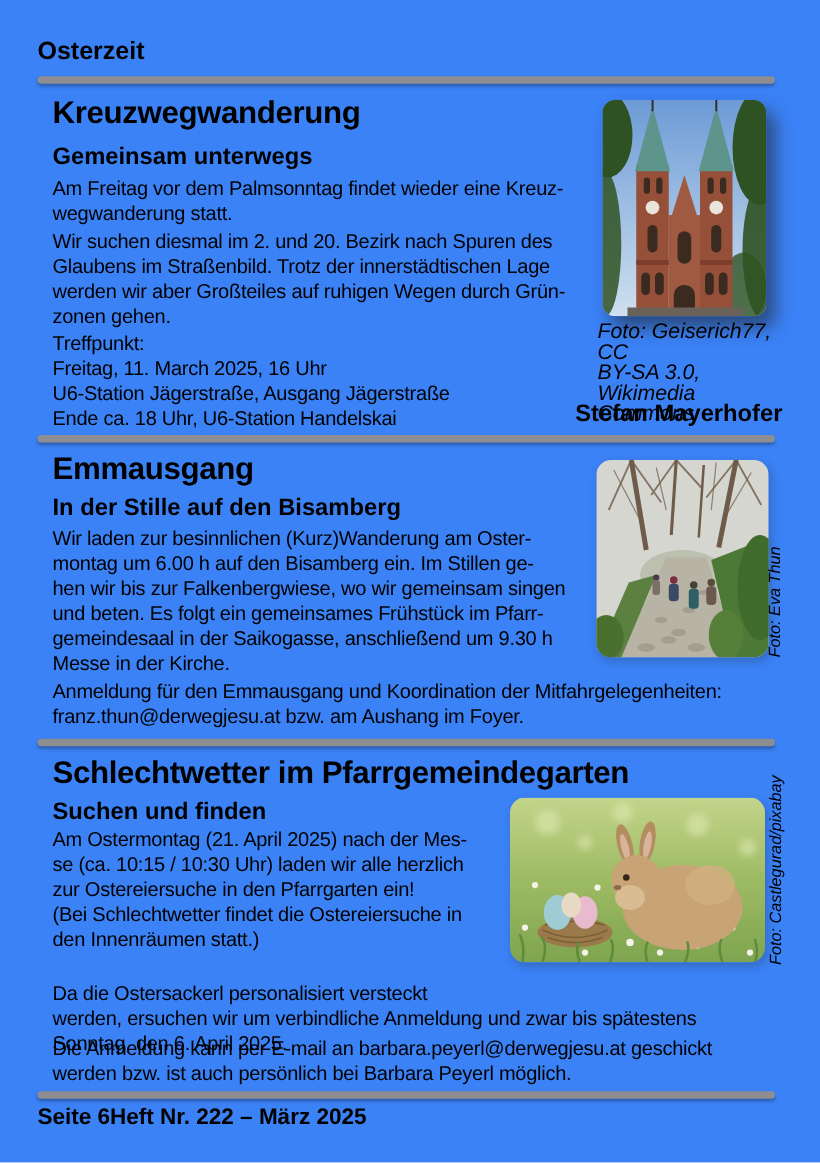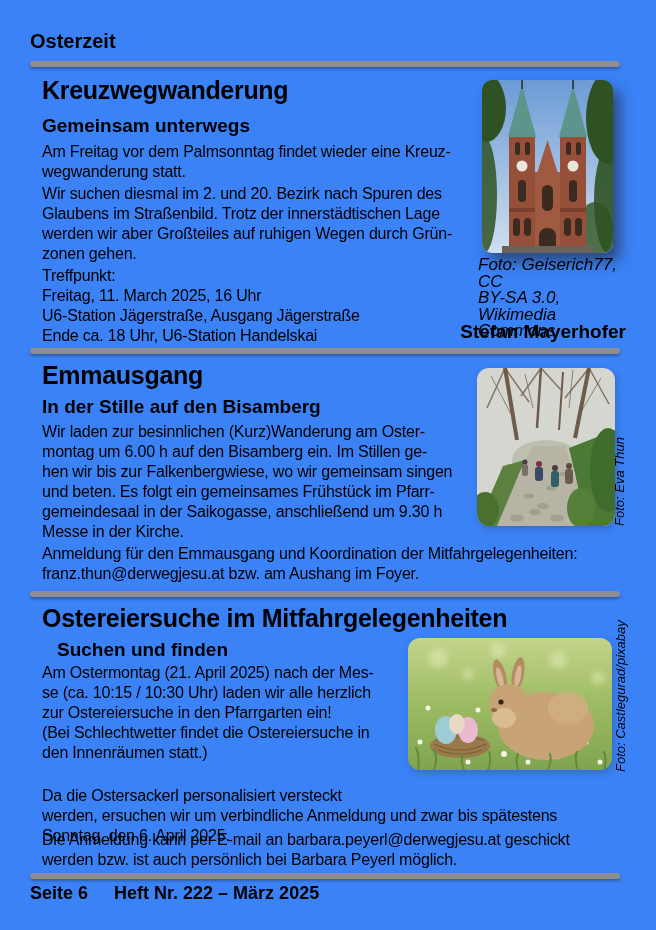--- a/index.html
+++ b/index.html
@@ -33,21 +33,21 @@
   .credit{
     font-style:italic;font-size:17px;line-height:16.5px;white-space:pre-line;
   }
   .vcredit{
     position:absolute;width:17px;
     writing-mode:vertical-rl;transform:rotate(180deg);
     font-style:italic;font-size:13px;text-align:left;
     white-space:nowrap;
   }
   .author{font-size:19px;font-weight:bold;text-align:right;}
-  .footer-text{font-size:18px;font-weight:bold;display:flex;gap:26px;}
+  .footer-text{font-size:18px;font-weight:bold;display:flex;}
 </style>
 </head>
 <body>
 
 <div class="page">
 
   <div class="abs section-header" style="left:30px;top:30px;">Osterzeit</div>
   <div class="divider" style="top:61px;"></div>
 
   <div class="abs article-title" style="left:42px;top:76px;">Kreuzwegwanderung</div>
@@ -164,22 +164,22 @@
       </g>
     </svg>
   </div>
   <div class="vcredit" style="left:612px;top:368px;height:158px;">Foto: Eva Thun</div>
 
   <div class="abs body-text" style="left:42px;top:544px;width:590px;">Anmeldung für den Emmausgang und Koordination der Mitfahrgelegenheiten:
 franz.thun@derwegjesu.at bzw. am Aushang im Foyer.</div>
 
   <div class="divider" style="top:591px;"></div>
 
-  <div class="abs article-title" style="left:42px;top:604px;">Ostereiersuche im Mitfahrgelegenheiten</div>
-  <div class="abs article-subtitle" style="left:42px;top:639px;margin-left:15px;">Suchen und finden</div>
+  <div class="abs article-title" style="left:42px;top:604px;">Schlechtwetter im Pfarrgemeindegarten</div>
+  <div class="abs article-subtitle" style="left:42px;top:639px;">Suchen und finden</div>
   <div class="abs body-text" style="left:42px;top:663px;width:400px;">Am Ostermontag (21. April 2025) nach der Mes-
 se (ca. 10:15 / 10:30 Uhr) laden wir alle herzlich
 zur Ostereiersuche in den Pfarrgarten ein!
 (Bei Schlechtwetter findet die Ostereiersuche in
 den Innenräumen statt.)</div>
 
   <div class="photo shadow-soft" style="left:408px;top:638px;width:204px;height:132px;border-radius:12px;">
     <svg width="204" height="132" viewBox="0 0 204 132" xmlns="http://www.w3.org/2000/svg">
       <defs>
         <linearGradient id="meadow3" x1="0" y1="0" x2="0" y2="1">

